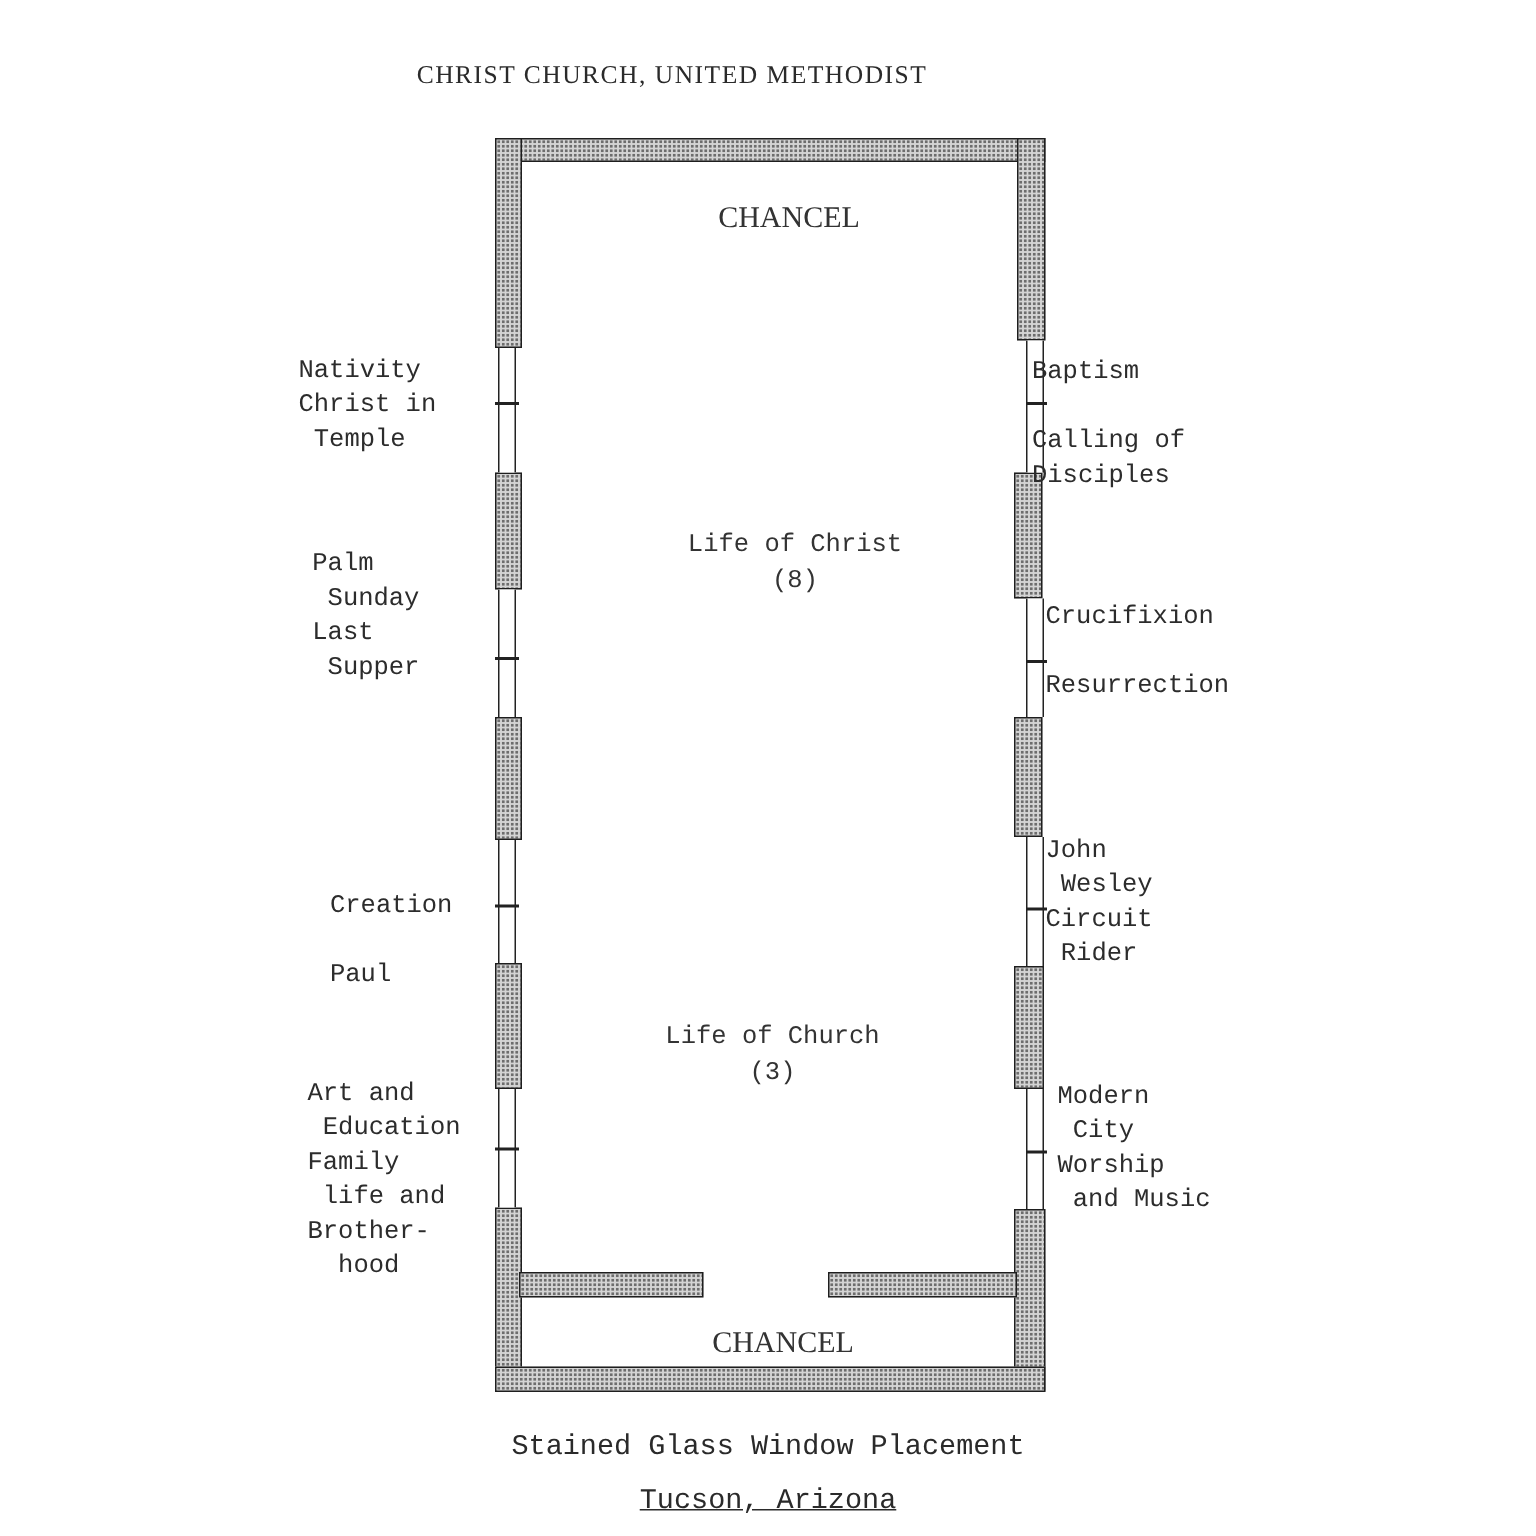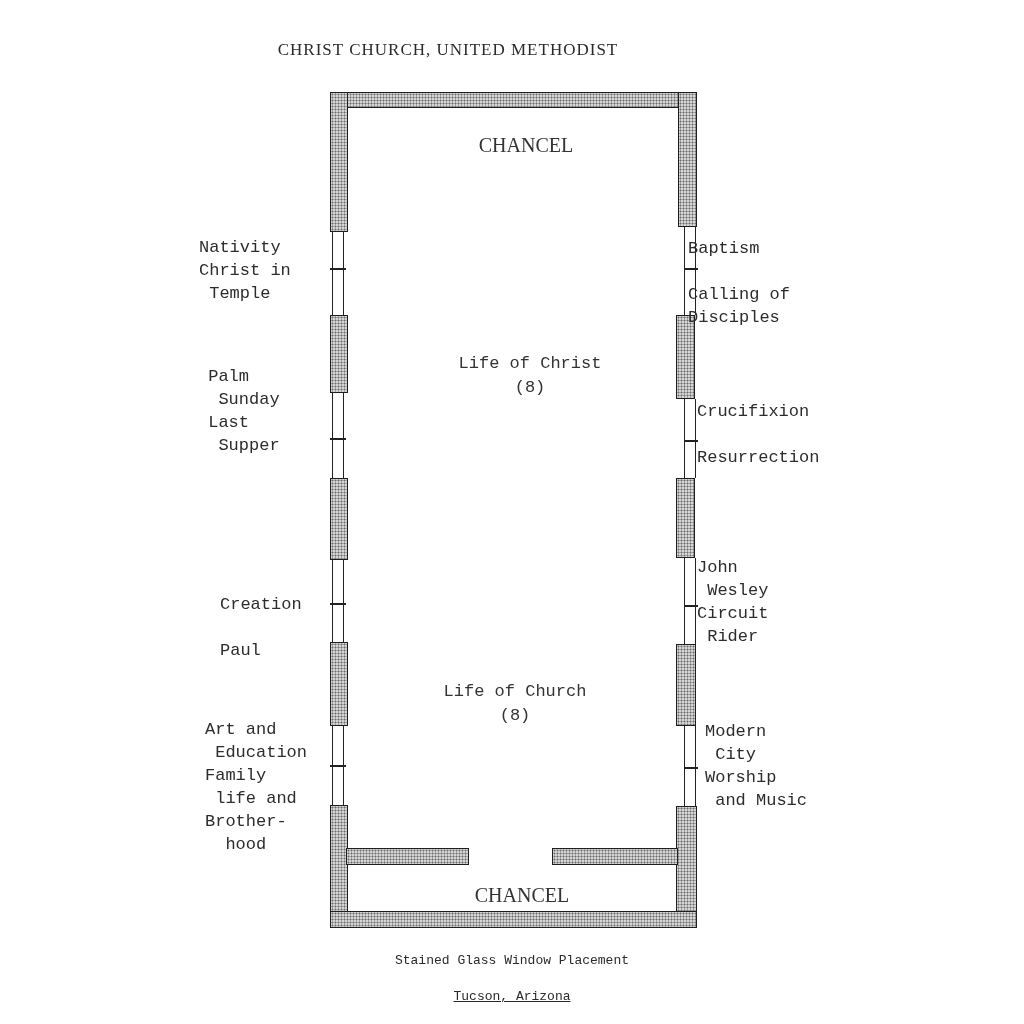--- a/index.html
+++ b/index.html
@@ -1,21 +1,21 @@
 <!DOCTYPE html>
 <html><head>
 <meta charset="utf-8">
 <style>
   html, body { margin: 0; padding: 0; background: #ffffff; }
   body { width: 1024px; height: 1024px; position: relative; overflow: hidden;
          font-family: "Liberation Mono", "DejaVu Sans Mono", monospace; color: #222; }
   .abs { position: absolute; }
   .title { top: 40px; left: 0; width: 896px; text-align: center; font-size: 17px;
            font-family: "Liberation Serif", "DejaVu Serif", serif; letter-spacing: 1px; color: #2a2a2a; }
-  .caption { left: 0; width: 1024px; text-align: center; font-size: 13px; color: #2a2a2a; }
+  .caption { left: 0; width: 1024px; text-align: center; font-size: 19px; color: #2a2a2a; }
   .room-label { font-family: "Liberation Serif", "DejaVu Serif", serif; font-size: 20px; color: #333; text-align: center; }
   .zone-label { font-size: 17px; color: #333; text-align: center; line-height: 24px; white-space: pre; }
   .win-label { font-size: 17px; color: #2c2c2c; line-height: 23px; white-space: pre; }
   .wall { background-color: #d4d4d4;
           background-image: radial-gradient(#6d6d6d 0.9px, transparent 1.1px);
           background-size: 3px 3px; border: 1.5px solid #1e1e1e; box-sizing: border-box; }
   .win { border-left: 1.5px solid #222; border-right: 1.5px solid #222; box-sizing: border-box; background: #fff; }
   .tick { height: 1.5px; background: #222; }
 </style>
 </head>
@@ -62,21 +62,21 @@
 
   <div class="abs wall" style="left:330px;top:911px;width:367px;height:17px;"></div>
 </div>
 
 <div class="abs room-label" style="left:470px;top:134px;width:112px;">CHANCEL</div>
 <div class="abs room-label" style="left:466px;top:884px;width:112px;">CHANCEL</div>
 
 <div class="abs zone-label" style="left:425px;top:352px;width:210px;">Life of Christ
 (8)</div>
 <div class="abs zone-label" style="left:410px;top:680px;width:210px;">Life of Church
-(8)</div>
+(3)</div>
 
 <div class="abs win-label" style="left:199px;top:236px;">Nativity
 Christ in
  Temple</div>
 <div class="abs win-label" style="left:198px;top:365px;"> Palm
   Sunday
  Last
   Supper</div>
 <div class="abs win-label" style="left:220px;top:561px;margin-top:32px;">Creation
 

